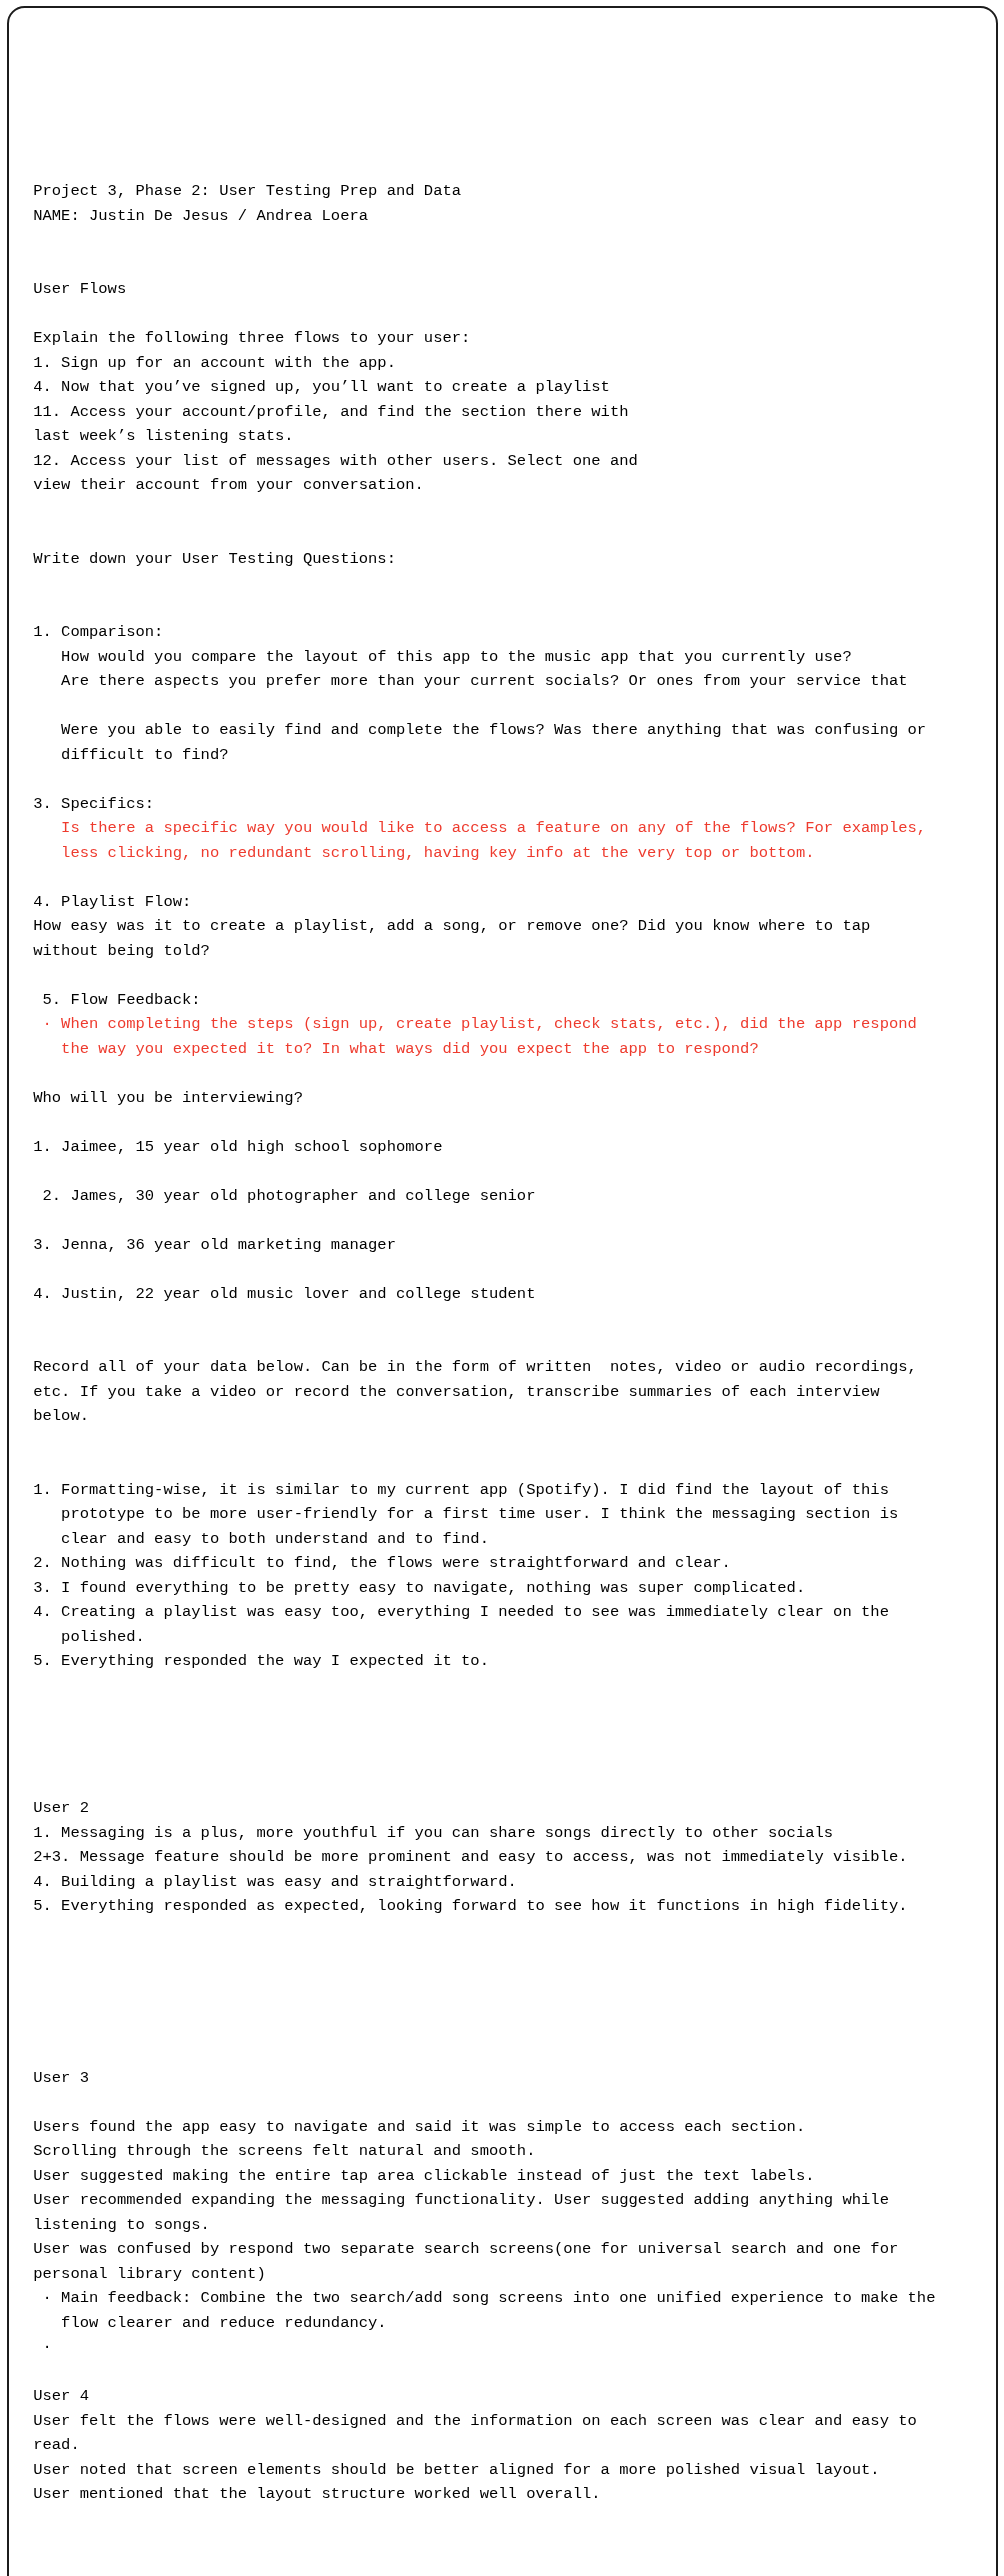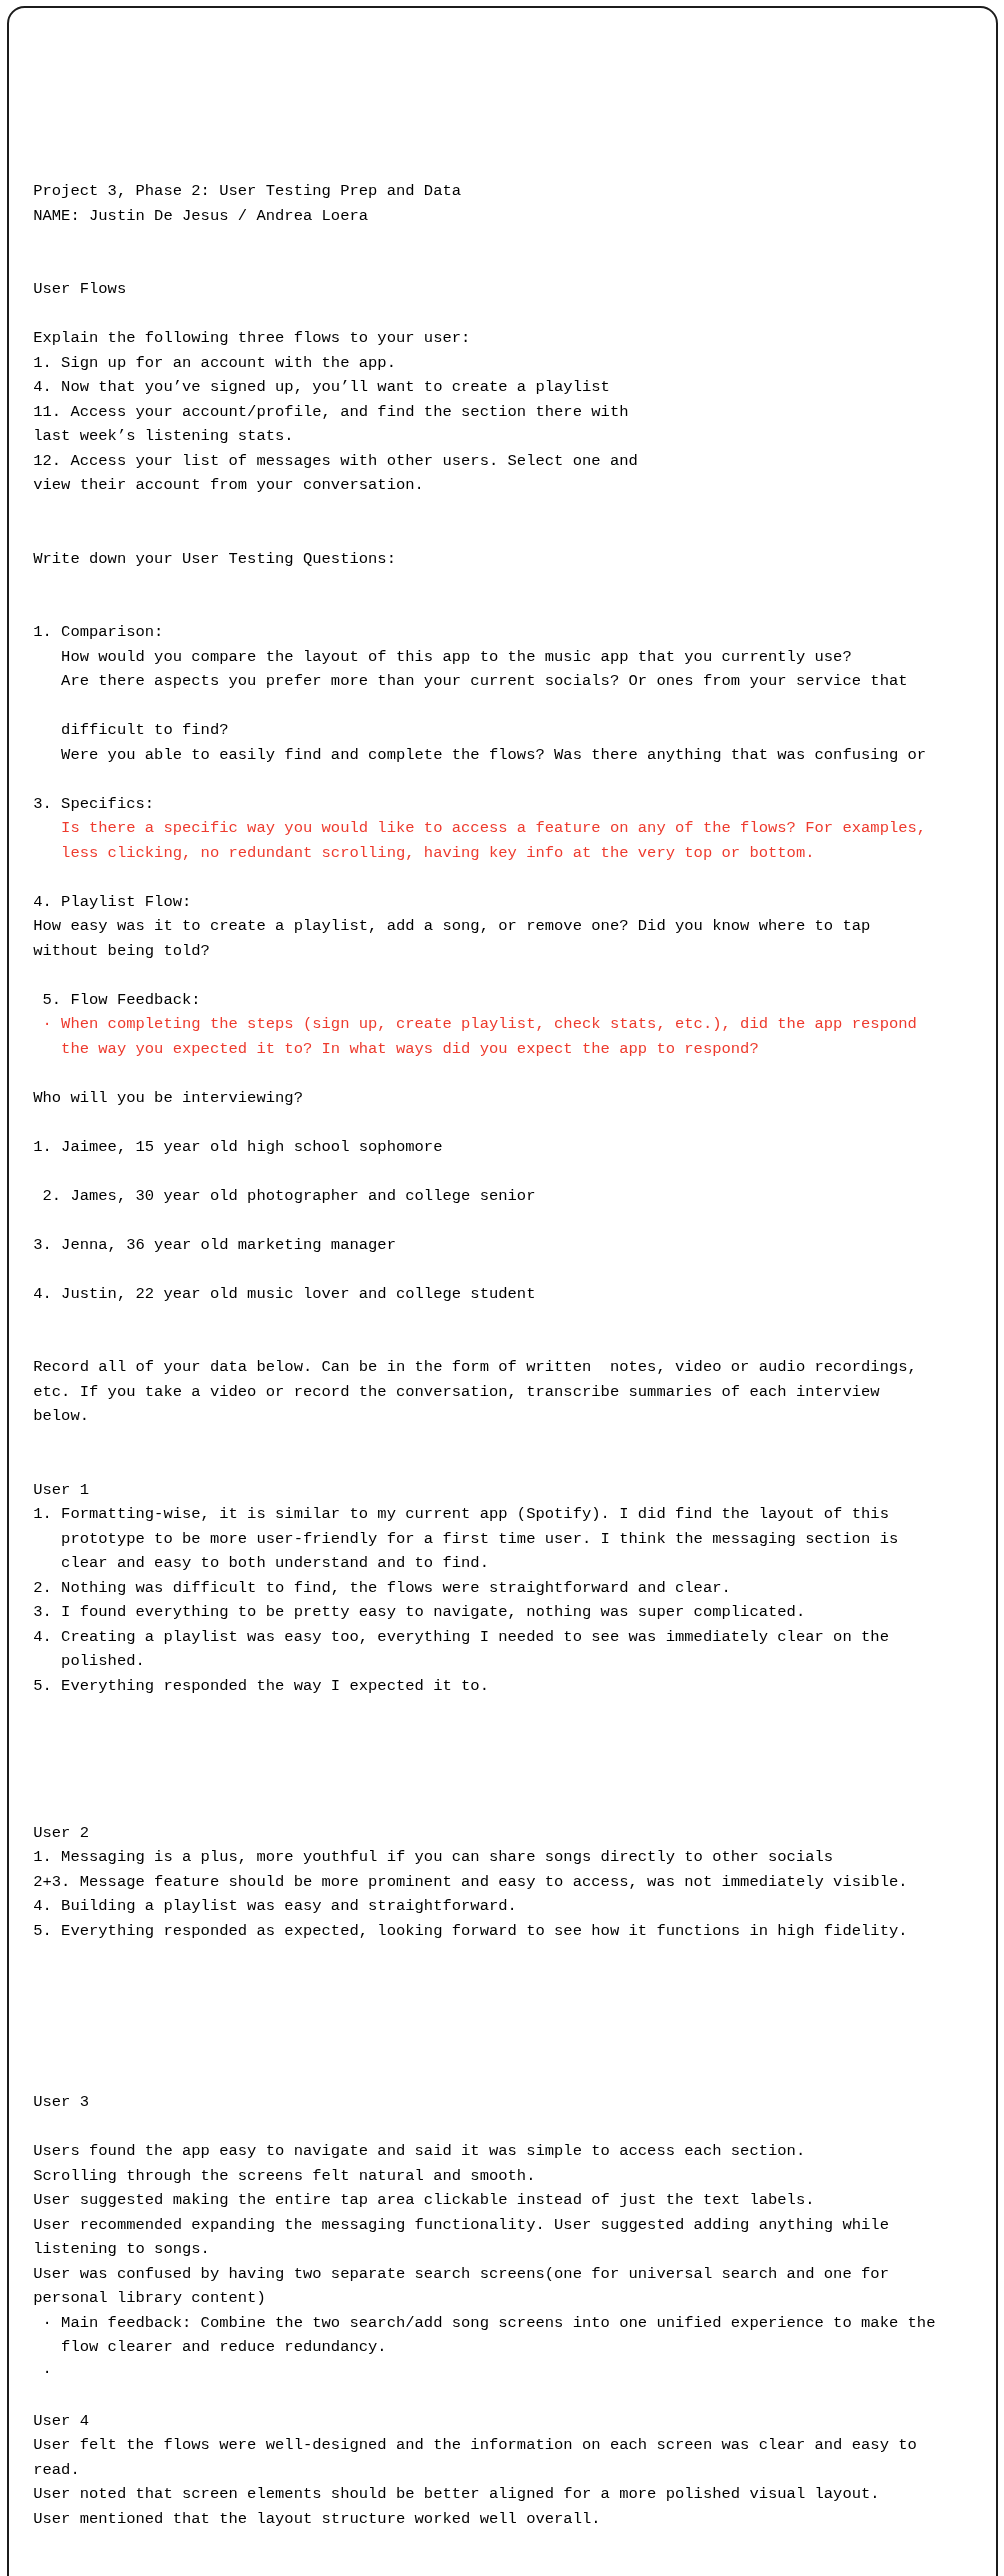--- a/index.html
+++ b/index.html
@@ -68,22 +68,22 @@
             <div class="line">&nbsp;</div>
           </div>
           <div>
             <div class="line">Write down your User Testing Questions:</div>
             <div class="line">&nbsp;</div>
             <div class="line">&nbsp;</div>
             <div class="line">1. Comparison:</div>
             <div class="line">   How would you compare the layout of this app to the music app that you currently use?</div>
             <div class="line">   Are there aspects you prefer more than your current socials? Or ones from your service that</div>
             <div class="line">&nbsp;</div>
+            <div class="line">   Were you able to easily find and complete the flows? Was there anything that was confusing or</div>
             <div class="line">   difficult to find?</div>
-            <div class="line">   Were you able to easily find and complete the flows? Was there anything that was confusing or</div>
             <div class="line">&nbsp;</div>
             <div class="line">3. Specifics:</div>
             <div class="line red">   Is there a specific way you would like to access a feature on any of the flows? For examples,</div>
             <div class="line red">   less clicking, no redundant scrolling, having key info at the very top or bottom.</div>
             <div class="line">&nbsp;</div>
             <div class="line">4. Playlist Flow:</div>
             <div class="line">How easy was it to create a playlist, add a song, or remove one? Did you know where to tap</div>
             <div class="line">without being told?</div>
             <div class="line">&nbsp;</div>
             <div class="line"> 5. Flow Feedback:</div>
@@ -105,21 +105,20 @@
             <div class="line">&nbsp;</div>
           </div>
           <div>
             <div class="line">Record all of your data below. Can be in the form of written  notes, video or audio recordings,</div>
             <div class="line">etc. If you take a video or record the conversation, transcribe summaries of each interview</div>
             <div class="line">below.</div>
             <div class="line">&nbsp;</div>
             <div class="line">&nbsp;</div>
           </div>
           <div>
-            <div class="line">User 1</div>
             <div class="line">1. Formatting-wise, it is similar to my current app (Spotify). I did find the layout of this</div>
             <div class="line">   prototype to be more user-friendly for a first time user. I think the messaging section is</div>
             <div class="line">   clear and easy to both understand and to find.</div>
             <div class="line">2. Nothing was difficult to find, the flows were straightforward and clear.</div>
             <div class="line">3. I found everything to be pretty easy to navigate, nothing was super complicated.</div>
             <div class="line">4. Creating a playlist was easy too, everything I needed to see was immediately clear on the</div>
             <div class="line">   polished.</div>
             <div class="line">5. Everything responded the way I expected it to.</div>
             <div class="line">&nbsp;</div>
             <div class="line">&nbsp;</div>
@@ -141,21 +140,21 @@
             <div class="line">&nbsp;</div>
           </div>
           <div>
             <div class="line">User 3</div>
             <div class="line">&nbsp;</div>
             <div class="line">Users found the app easy to navigate and said it was simple to access each section.</div>
             <div class="line">Scrolling through the screens felt natural and smooth.</div>
             <div class="line">User suggested making the entire tap area clickable instead of just the text labels.</div>
             <div class="line">User recommended expanding the messaging functionality. User suggested adding anything while</div>
             <div class="line">listening to songs.</div>
-            <div class="line">User was confused by having two separate search screens(one for universal search and one for</div>
+            <div class="line">User was confused by respond two separate search screens(one for universal search and one for</div>
             <div class="line">personal library content)</div>
             <div class="line"> · Main feedback: Combine the two search/add song screens into one unified experience to make the</div>
             <div class="line">   flow clearer and reduce redundancy.</div>
             <div class="line"> ·</div>
             <div class="line">&nbsp;</div>
           </div>
           <div>
             <div class="line">User 4</div>
             <div class="line">User felt the flows were well-designed and the information on each screen was clear and easy to</div>
             <div class="line">read.</div>

